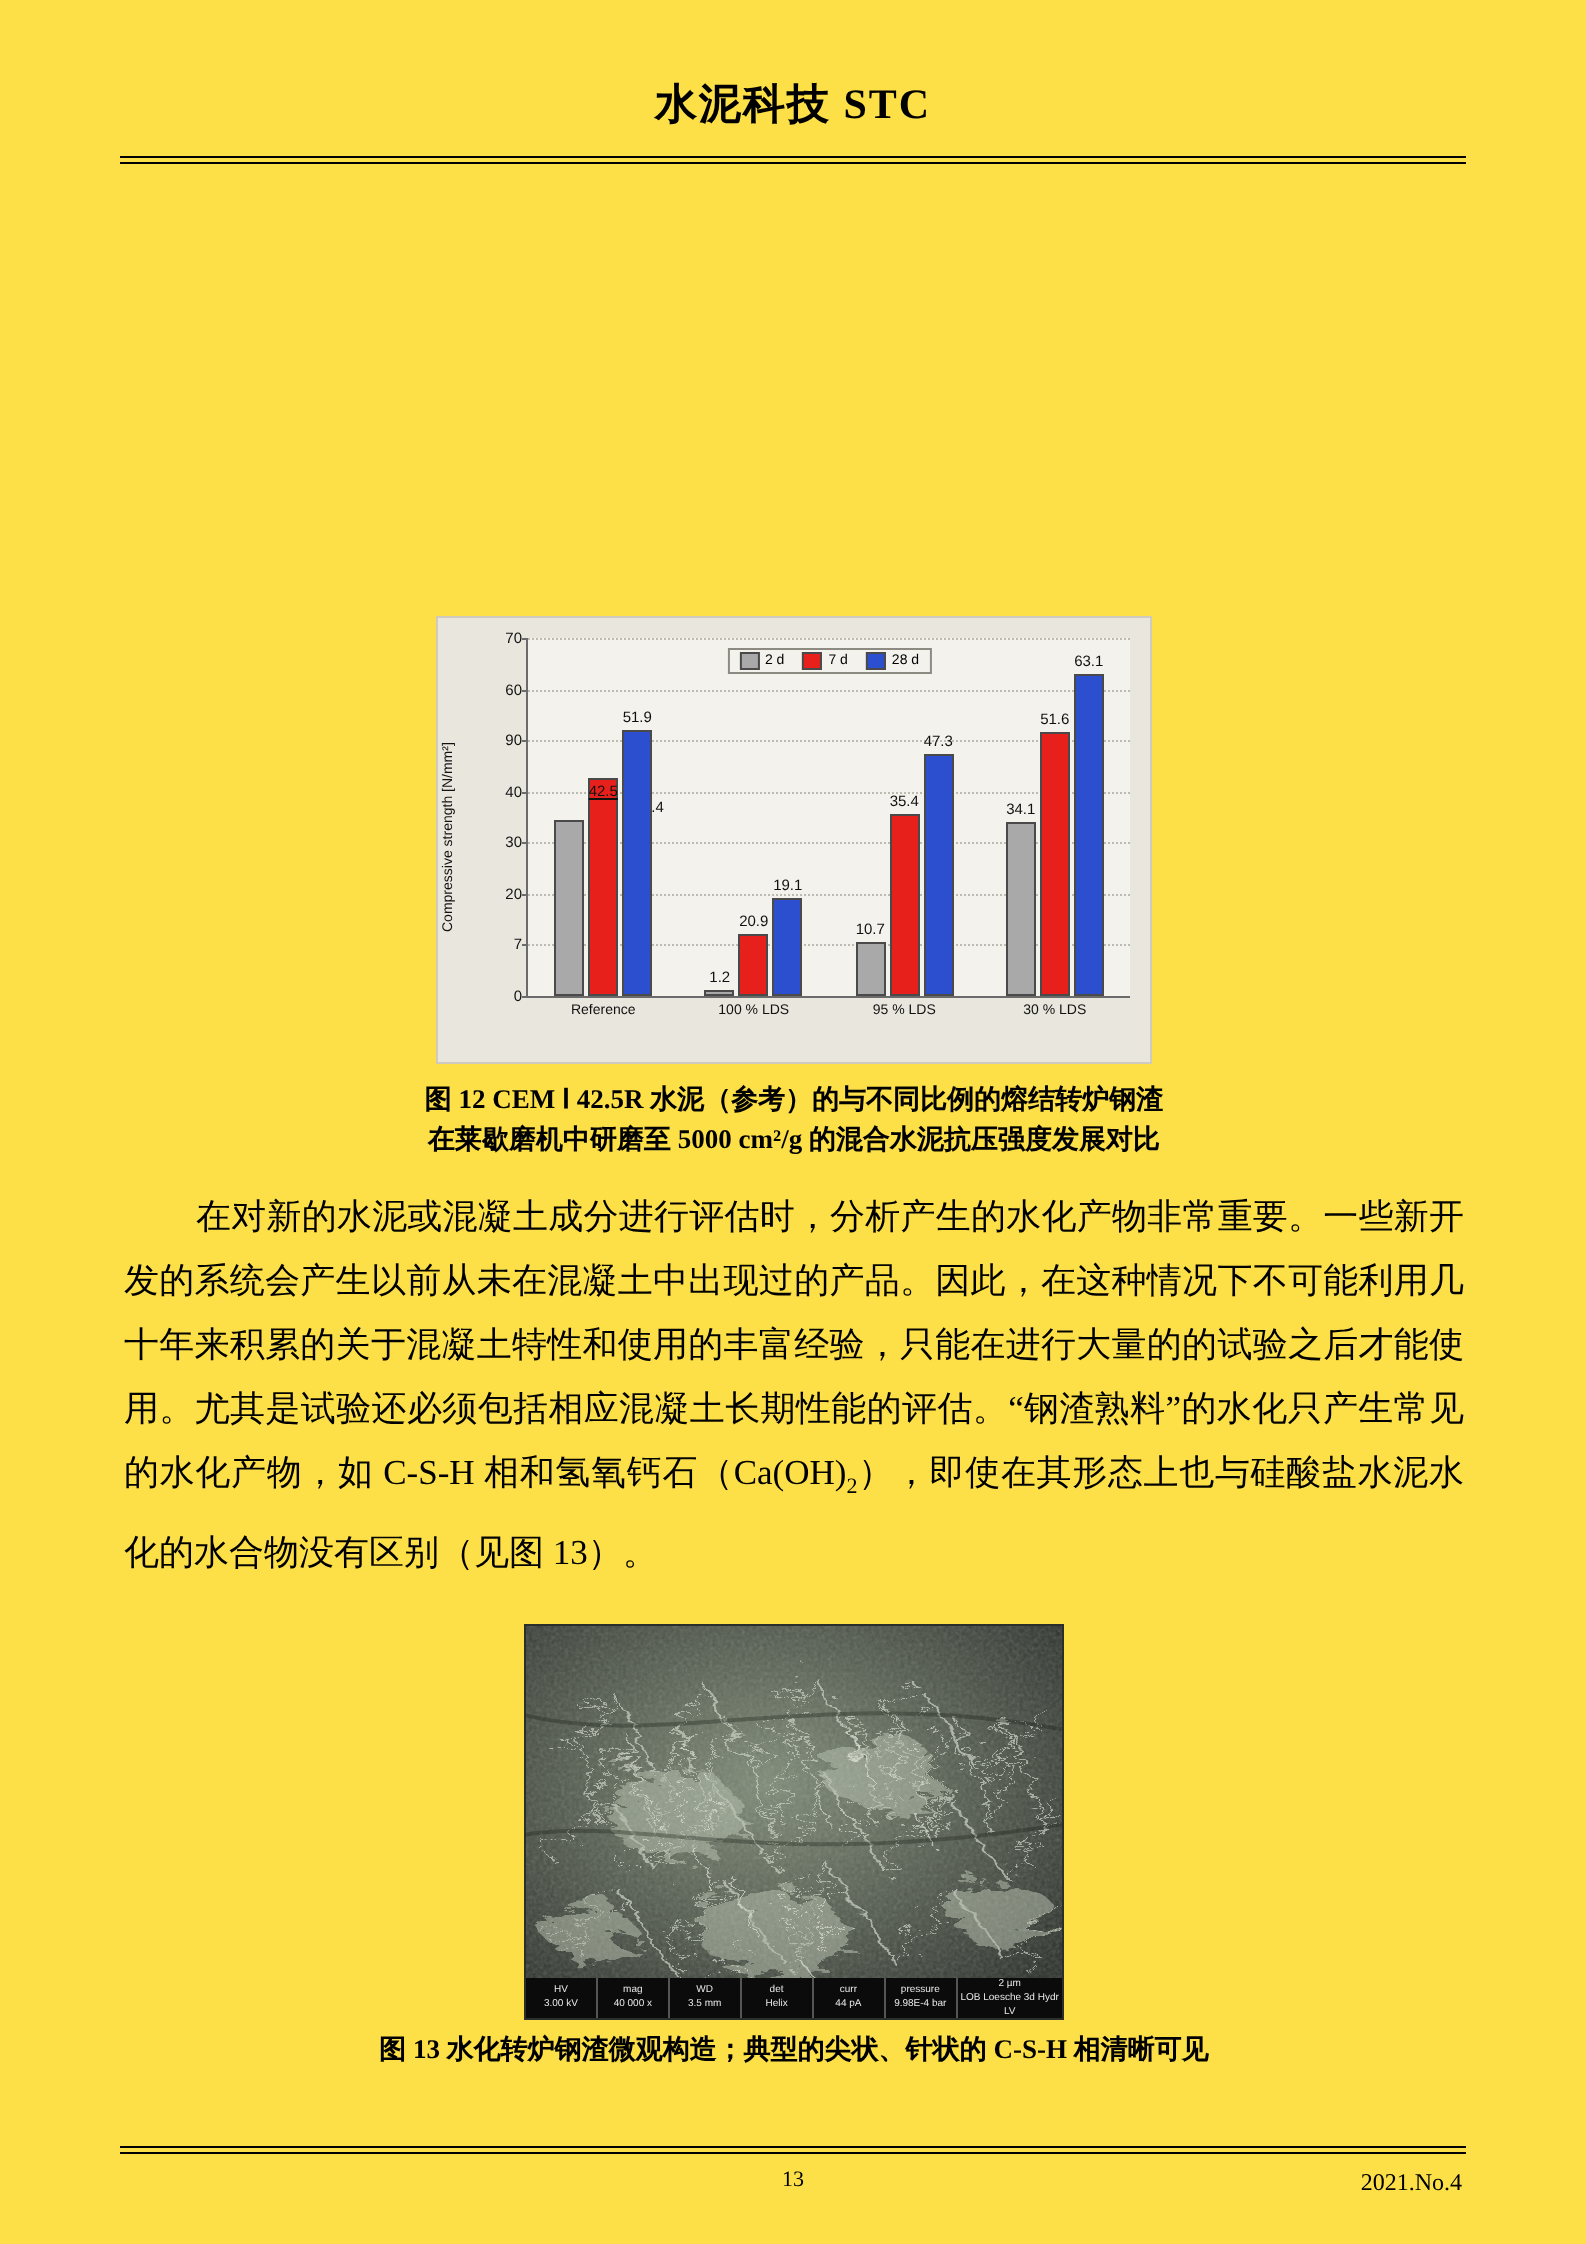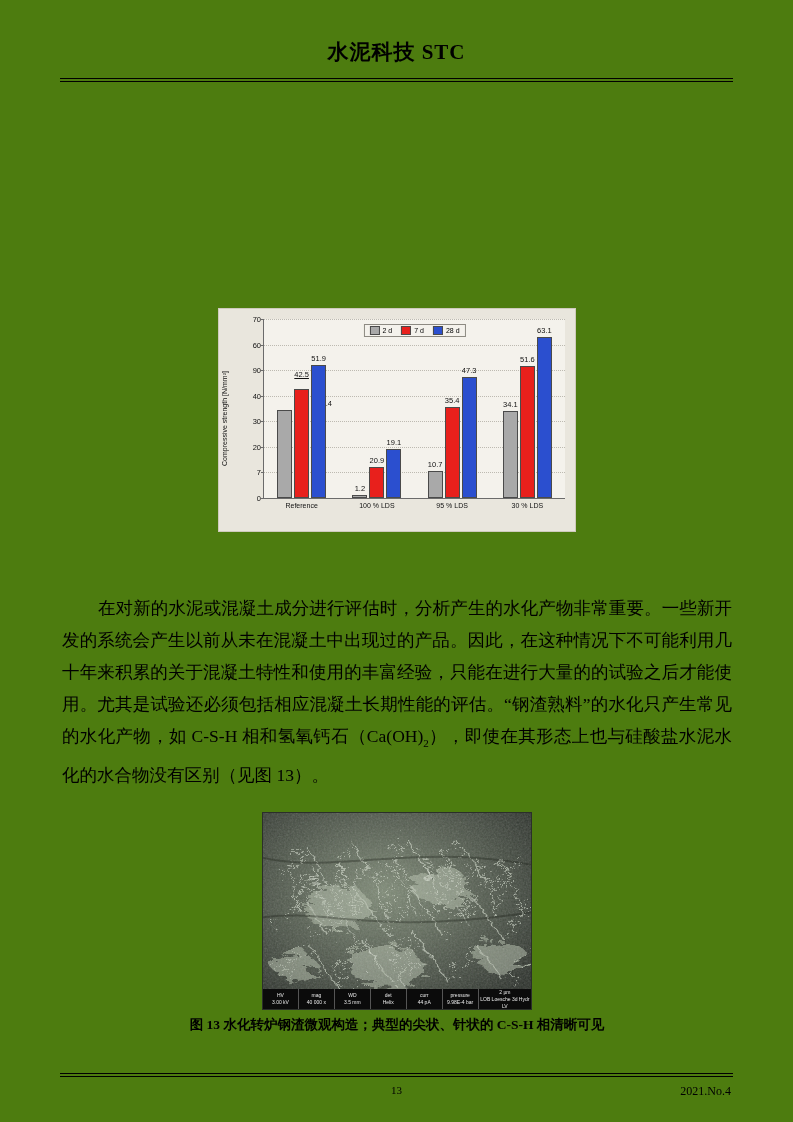--- a/index.html
+++ b/index.html
@@ -4,21 +4,21 @@
 <style>
   html, body {
     margin: 0;
     padding: 0;
     background: #888;
   }
   .page {
     position: relative;
     width: 793px;
     height: 1122px;
-    background: #4d7c0f;
+    background: #fde047;
     margin: 0 auto;
     overflow: hidden;
     font-family: "Liberation Serif", serif;
     color: #000;
   }
   
   .header {
     position: absolute;
     top: 38px;
     left: 0;
@@ -314,21 +314,21 @@
           <div class="gridline" style="top: 25.5714px;"></div>
           <div class="tickmark" style="top: 25.5714px;"></div>
           <div class="ytick" style="top: 25.5714px;">60</div>
           <div class="gridline" style="top: 0px;"></div>
           <div class="tickmark" style="top: 0px;"></div>
           <div class="ytick" style="top: 0px;">70</div>
           <div class="group" style="left: 0px; width: 75.25px;">
             <div class="bar b2d" style="left: 13.125px; height: 87.9657px;"></div>
             <div class="barlabel" style="left: 20.625px; bottom: 89.9657px; margin-left: 40px;">34.4</div>
             <div class="bar b7d" style="left: 30.125px; height: 108.679px;"></div>
-            <div class="barlabel" style="left: 37.625px; bottom: 119px; text-decoration: underline;">42.5</div>
+            <div class="barlabel" style="left: 37.625px; bottom: 98px; text-decoration: underline;">42.5</div>
             <div class="bar b28d" style="left: 47.125px; height: 132.716px;"></div>
             <div class="barlabel" style="left: 54.625px; bottom: 134.716px;">51.9</div>
             <div class="xtick" style="left: 37.625px;">Reference</div>
           </div>
           <div class="group" style="left: 75.25px; width: 75.25px;">
             <div class="bar b2d" style="left: 13.125px; height: 3.06857px;"></div>
             <div class="barlabel" style="left: 20.625px; bottom: 5.06857px;">1.2</div>
             <div class="bar b7d" style="left: 30.125px; height: 31.1971px;"></div>
             <div class="barlabel" style="left: 37.625px; bottom: 33.1971px;">20.9</div>
             <div class="bar b28d" style="left: 47.125px; height: 48.8414px;"></div>
@@ -350,20 +350,24 @@
             <div class="bar b7d" style="left: 30.125px; height: 131.949px;"></div>
             <div class="barlabel" style="left: 37.625px; bottom: 133.949px;">51.6</div>
             <div class="bar b28d" style="left: 47.125px; height: 161.356px;"></div>
             <div class="barlabel" style="left: 54.625px; bottom: 163.356px;">63.1</div>
             <div class="xtick" style="left: 37.625px;">30 % LDS</div>
           </div>
         </div>
     </div>
   </div>
 
+  <div class="caption" id="cap12">
+    <div>图 12  CEM Ⅰ 42.5R 水泥（参考）的与不同比例的熔结转炉钢渣</div>
+    <div>在莱歇磨机中研磨至 5000 cm²/g 的混合水泥抗压强度发展对比</div>
+  </div>
 
   <div class="body-col" style="top:592px;">
     <p class="para indent"><span>在对新的水泥或混凝土成分进行评估时，分析产生的水化产物非常重要。一些新开发的系统会产生以前从未在混凝土中出现过的产品。因此，在这种情况下不可能利用几十年来积累的关于混凝土特性和使用的丰富经验，只能在进行大量的的试验之后才能使用。尤其是试验还必须包括相应混凝土长期性能的评估。“钢渣熟料”的水化只产生常见的水化产物，如 C-S-H 相和氢氧钙石（Ca(OH)</span><span class="sub">2</span><span>），即使在其形态上也与硅酸盐水泥水化的水合物没有区别（见图 13）。</span></p>
   </div>
 
   <div class="figure-13">
     <svg class="sem-canvas" viewBox="0 0 270 198" preserveAspectRatio="none">
       <defs>
         <radialGradient id="g1" cx="45%" cy="40%" r="70%">
           <stop offset="0%" stop-color="#7e8a76"></stop>

